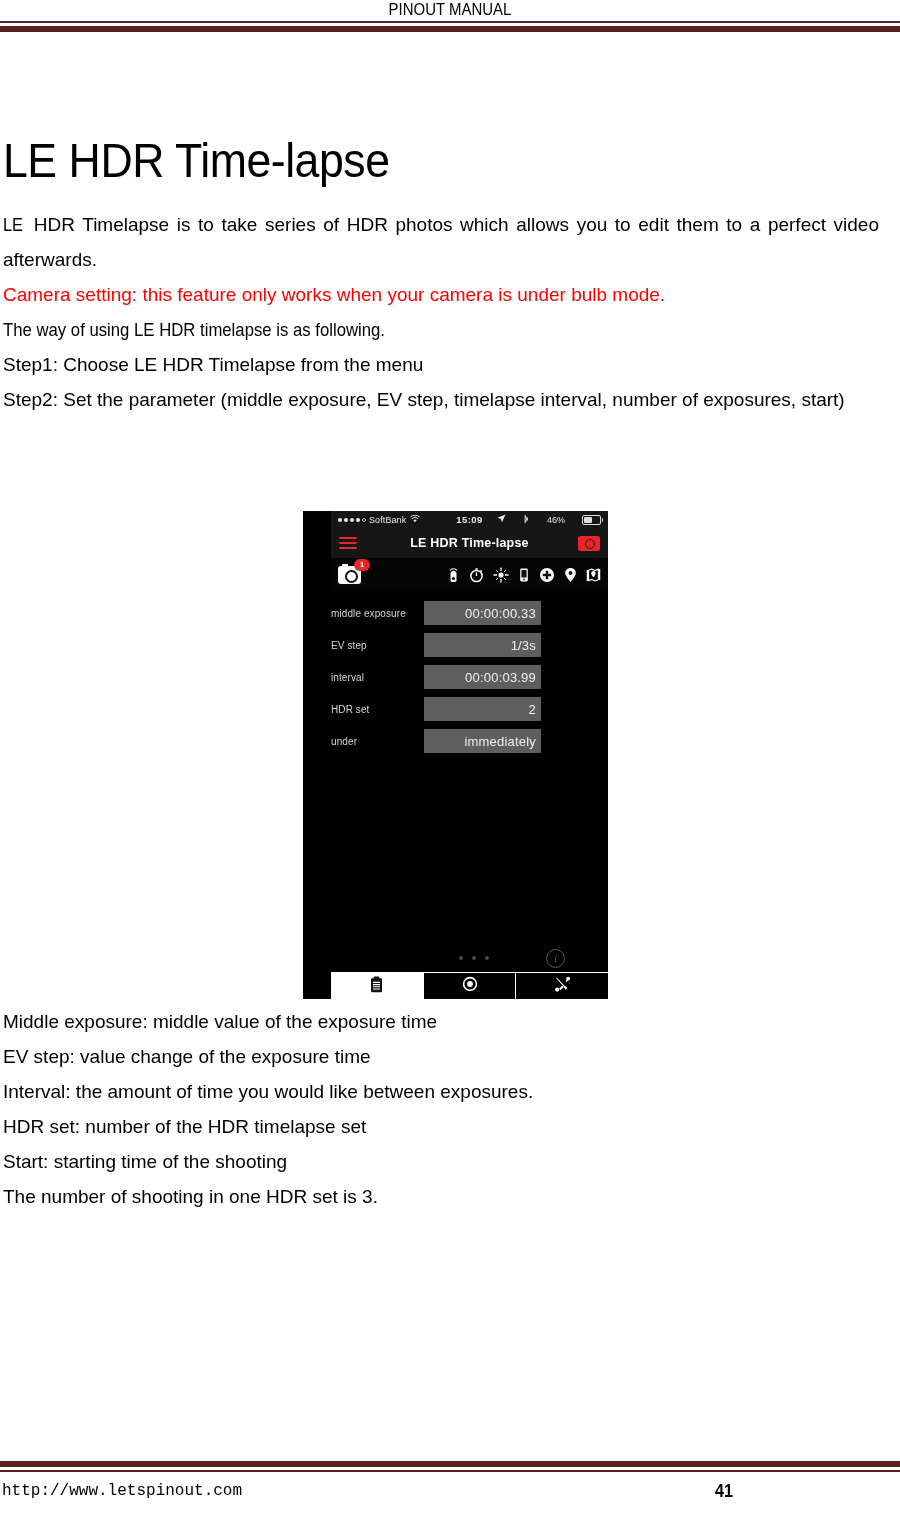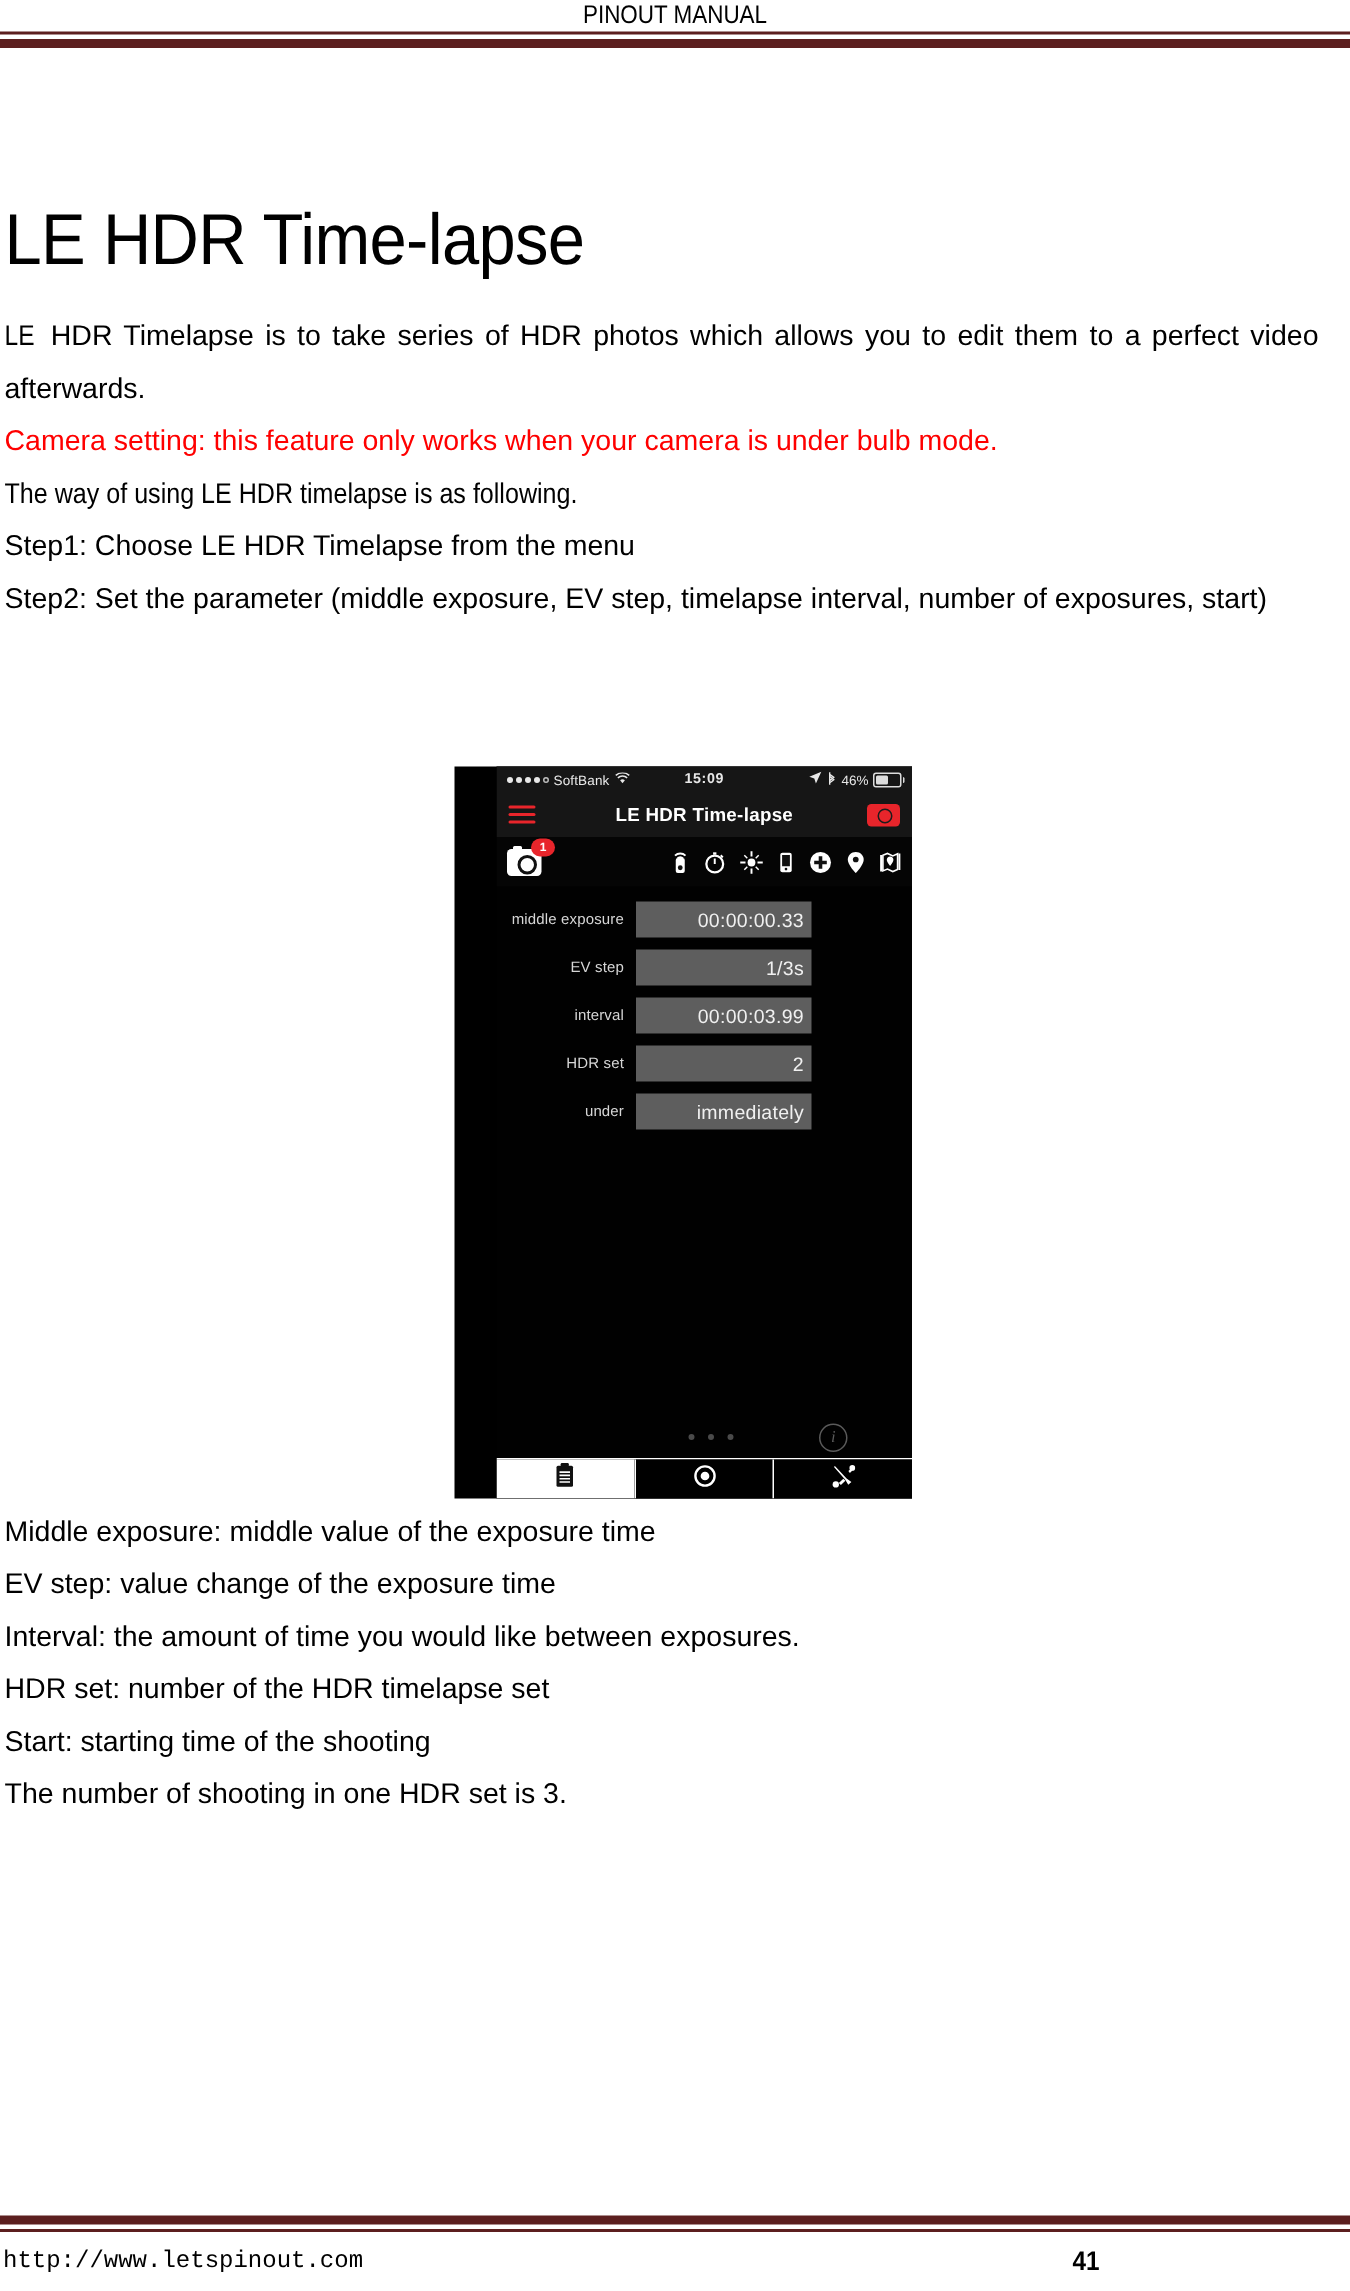--- a/index.html
+++ b/index.html
@@ -138,21 +138,21 @@
     left: 0; right: 0;
     text-align: center;
     font-size: 9.5px;
     font-weight: bold;
     letter-spacing: 0.4px;
   }
   .sb-right {
     margin-left: auto;
     display: flex;
     align-items: center;
-    gap: 3px;
+    gap: 17px;
     z-index: 2;
     font-size: 9px;
   }
   .battery-shell {
     width: 17px; height: 8px;
     border: 1px solid #dcdcdc;
     border-radius: 2px;
     position: relative;
     display: inline-block;
   }
@@ -257,21 +257,20 @@
   
   .params { padding-top: 10px; }
   .param-row {
     display: flex;
     align-items: center;
     height: 24px;
     margin-bottom: 8px;
   }
   .param-label {
     width: 85px;
-    text-align: right;
     padding-right: 8px;
     color: #d6d6d6;
     font-size: 10px;
     letter-spacing: 0.1px;
   }
   .param-value {
     width: 117px;
     height: 24px;
     background: #5e5e5e;
     color: #f0f0f0;
@@ -331,21 +330,21 @@
     background: #000000;
     position: relative;
   }
   .tab + .tab { border-left: 1px solid #ffffff; }
   .tab.active { background: #ffffff; }
 
   
   .page-footer {
     position: absolute;
     left: 0;
-    bottom: 0;
+    bottom: 16px;
     width: 739px;
     height: 50px;
     text-decoration: underline;
   }
   .footer-url {
     position: absolute;
     left: 2px;
     top: 21px;
     font-family: "Liberation Mono", monospace;
     font-size: 16px;

